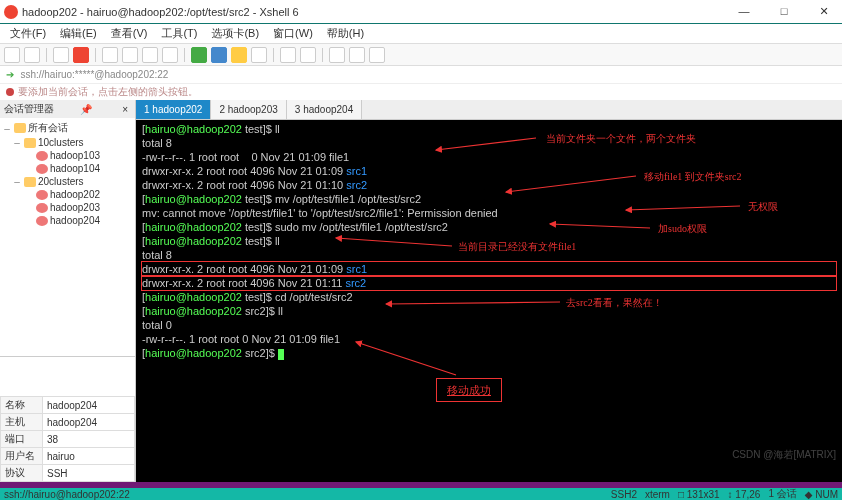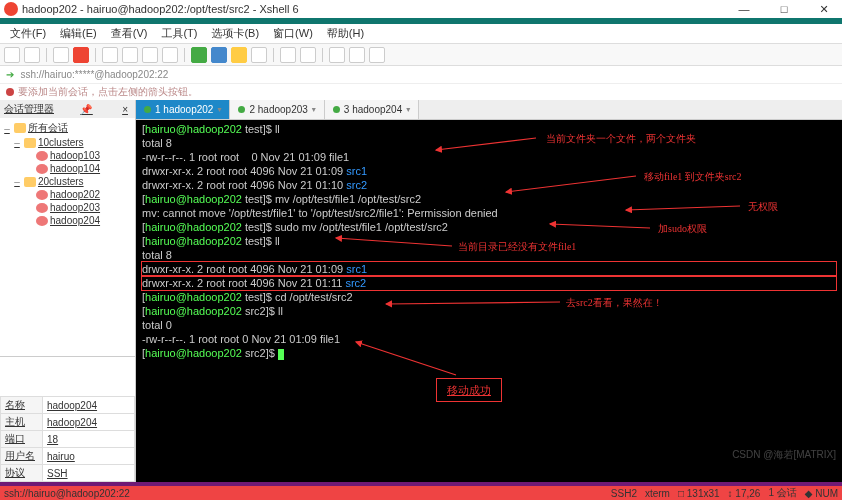--- a/index.html
+++ b/index.html
@@ -1,61 +1,61 @@
 <!DOCTYPE html>
 <html><head>
 <meta charset="utf-8">
 <style>
 * { margin:0; padding:0; box-sizing:border-box; font-family:"Microsoft YaHei",Tahoma,sans-serif; }
 body { width:842px; height:500px; background:#f0f0f0; font-size:11px; color:#333; display:flex; flex-direction:column; overflow:hidden; }
-.titlebar { height:24px; background:#fff; display:flex; align-items:center; padding:0 4px; border-bottom:6px solid #0f766e; }
+.titlebar { height:24px; background:#fff; display:flex; align-items:center; padding:0 4px; border-bottom:1px solid #0f766e; }
 .titlebar .logo { width:14px; height:14px; background:#e43; border-radius:50%; margin-right:4px; }
 .titlebar .title { flex:1; font-size:11px; }
 .winbtns { display:flex; gap:12px; }
 .winbtn { width:28px; text-align:center; cursor:pointer; }
 .menubar { height:20px; background:#fff; display:flex; padding:0 4px; gap:2px; border-bottom:1px solid #ddd; }
 .menubar span { padding:2px 6px; }
 .toolbar { height:22px; background:#f8f8f8; display:flex; align-items:center; padding:0 4px; gap:4px; border-bottom:1px solid #ddd; }
 .tbicon { width:16px; height:16px; border:1px solid #ccc; border-radius:2px; background:#fff; }
 .tbicon.red { background:#e43; border-color:#e43; }
 .tbicon.green { background:#4a4; border-color:#4a4; }
 .tbicon.blue { background:#48c; border-color:#48c; }
 .tbicon.yellow { background:#fc4; border-color:#fc4; }
 .sep { width:1px; height:14px; background:#ccc; margin:0 2px; }
 .addrbar { height:18px; background:#fff; display:flex; align-items:center; padding:0 6px; gap:6px; border-bottom:1px solid #eee; color:#888; font-size:10px; }
 .addrbar .arrow { color:#4a4; }
 .hint { height:16px; background:#fff; padding:0 6px; color:#b88; font-size:10px; display:flex; align-items:center; gap:4px; }
 .hint .dot { width:8px; height:8px; background:#c44; border-radius:50%; }
 .main { flex:1; display:flex; overflow:hidden; }
-.sidebar { width:136px; background:#fff; border-right:1px solid #ccc; display:flex; flex-direction:column;text-decoration:underline; }
+.sidebar { width:136px; background:#fff; border-right:1px solid #ccc; display:flex; flex-direction:column; }
 .sidehdr { height:18px; background:#eee; display:flex; align-items:center; padding:0 4px; font-size:10px; justify-content:space-between; }
 .sidehdr .x { padding:0 3px; }
 .tree { flex:1; overflow:auto; font-size:10px; padding:2px; }
 .tree-row { display:flex; align-items:center; padding:1px 0; gap:2px; }
 .tree-row .tw { width:10px; text-align:center; color:#888; }
 .tree-row .ic { width:12px; height:10px; border-radius:2px; }
 .ic.folder { background:#fc6; }
 .ic.host { background:#e77; border-radius:50%; }
 .pl1 { padding-left:10px; } .pl2 { padding-left:22px; }
 .props { border-top:1px solid #ccc; }
 .props table { width:100%; border-collapse:collapse; font-size:10px;margin-top:39px; }
 .props td { border:1px solid #ddd; padding:1px 4px; }
 .props td:first-child { width:42px; background:#f5f5f5; }
 .content { flex:1; display:flex; flex-direction:column; background:#fff; position:relative; }
 .tabs { height:20px; background:#eee; display:flex; border-bottom:1px solid #ccc; }
-.tab { display:flex; align-items:center; padding:0 8px; gap:4px; border-right:1px solid #ccc; font-size:10px; background:#f5f5f5; }
+.tab { display:flex; align-items:center; padding:0 8px; gap:4px; border-right:1px solid #ccc; font-size:10px; background:#f5f5f5;flex-direction:column; }
 .tab.active { background:#1e88c8; color:#fff; }
 .tab .dot { width:7px; height:7px; background:#4a4; border-radius:50%; }
 .tab .dd { color:#888; font-size:8px; }
 .term { flex:1; background:#000; color:#ccc; font-family:Consolas,monospace; font-size:11px; padding:2px 6px; position:relative; overflow:hidden; white-space:pre; line-height:14px; }
 .gr { color:#5f5; } .wh { color:#ccc; } .bl { color:#39f; } .rbox { outline:1px solid #e33; }
 .anno { position:absolute; color:#e33; font-family:"Microsoft YaHei"; font-size:10px; white-space:nowrap; }
 .box { position:absolute; border:1px solid #e33; color:#e33; font-size:11px; padding:4px 10px;text-decoration:underline; }
 .cursor { display:inline-block; width:6px; height:11px; background:#5f5; vertical-align:middle; }
-.status { height:18px; background:#ef4444; border-top:4px solid #701a75; display:flex; align-items:center; font-size:10px; padding:0 4px; gap:8px; }
+.status { height:18px; background:#14b8a6; border-top:6px solid #701a75; display:flex; align-items:center; font-size:10px; padding:0 4px; gap:8px; }
 .status .lft { flex:1; }
 .watermark { position:absolute; right:6px; bottom:20px; color:rgba(255,255,255,.25); font-size:10px; }
 svg.arrow { position:absolute; pointer-events:none; }
 </style>
 </head>
 <body>
 
 <div class="titlebar">
   <div class="logo"></div>
   <div class="title">hadoop202 - hairuo@hadoop202:/opt/test/src2 - Xshell 6</div>
@@ -166,21 +166,21 @@
             <tr>
               <td>名称</td>
               <td>hadoop204</td>
             </tr>
         <tr>
               <td>主机</td>
               <td>hadoop204</td>
             </tr>
         <tr>
               <td>端口</td>
-              <td>18</td>
+              <td>38</td>
             </tr>
         <tr>
               <td>用户名</td>
               <td>hairuo</td>
             </tr>
         <tr>
               <td>协议</td>
               <td>SSH</td>
             </tr>
       </tbody>

